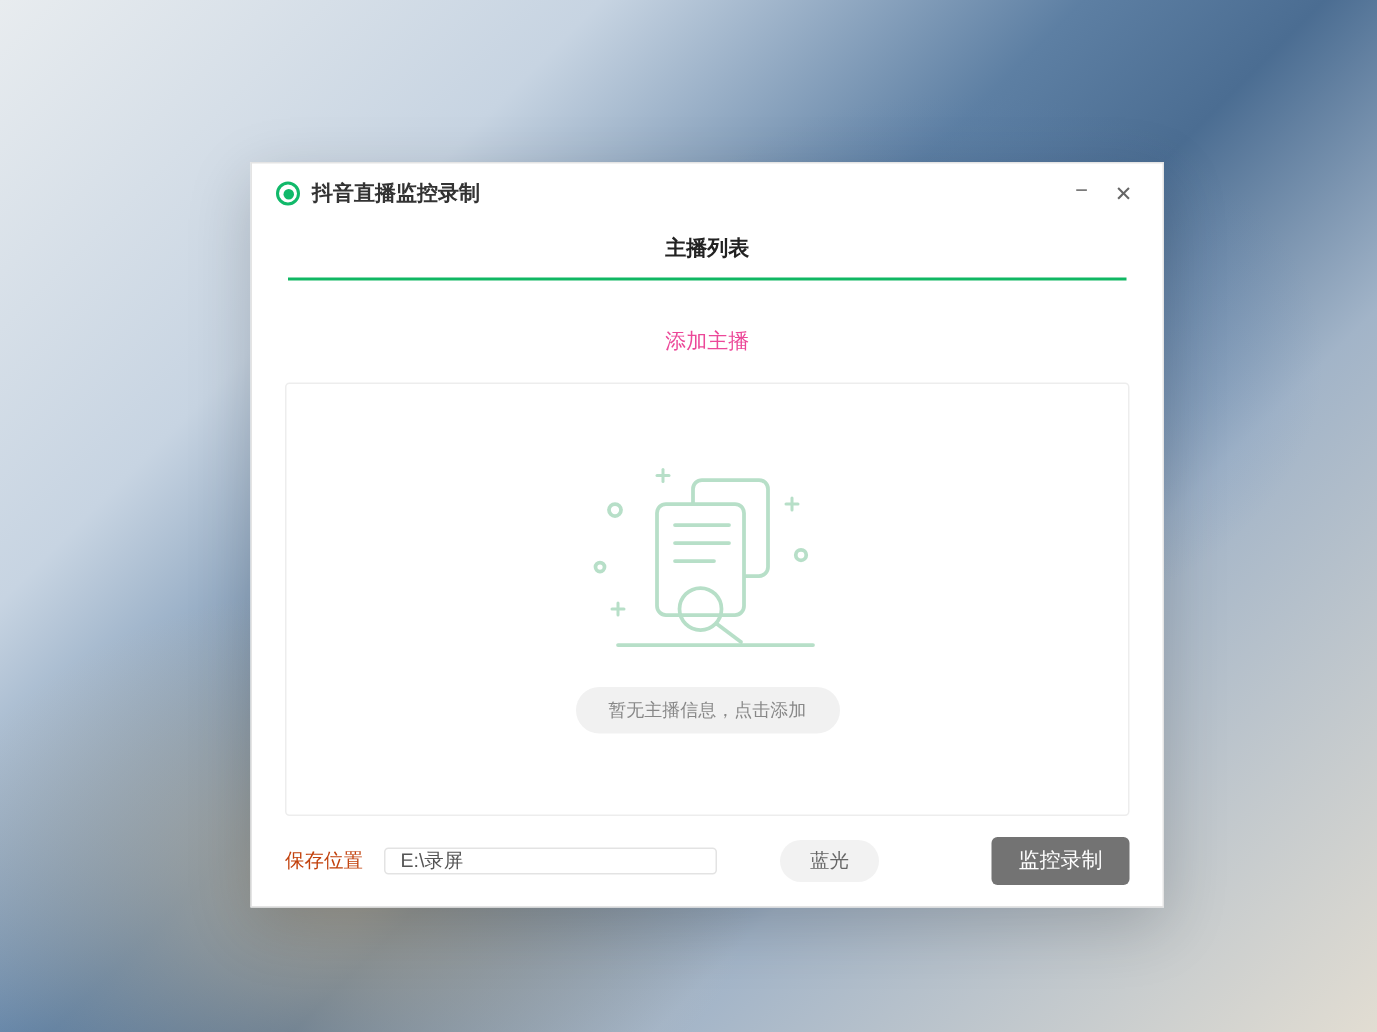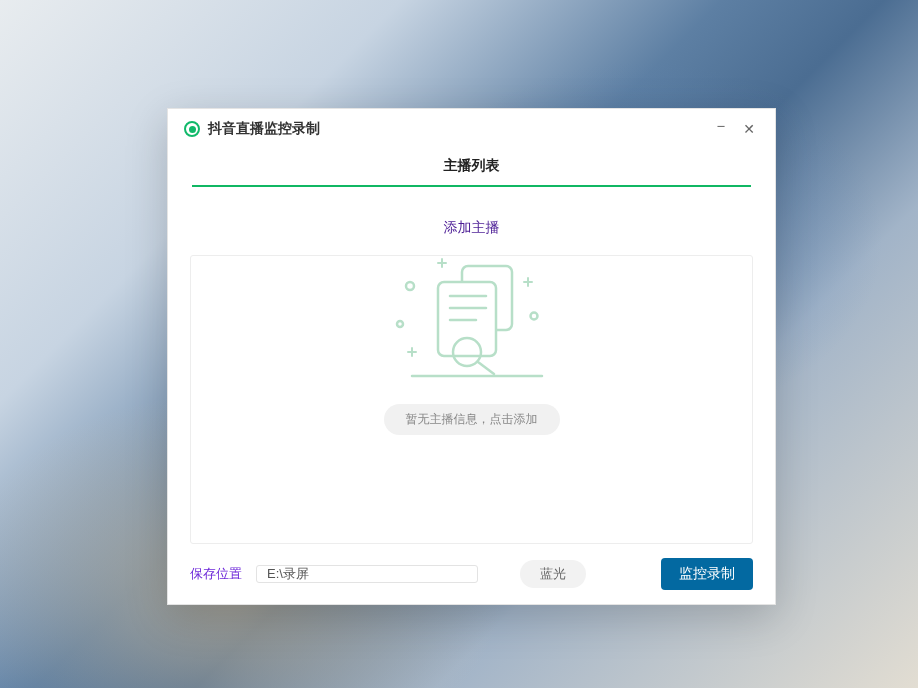--- a/index.html
+++ b/index.html
@@ -46,65 +46,65 @@
       background:none; border:none;
     }
     .tb-btn.min { font-size:16px; position:relative; top:-3px; }
     .tabs {
       display:flex; gap:26px;
       padding:2px 24px 0 24px;
       flex-direction:column;
     }
     .tab {
       padding:6px 0 10px 0;
-      font-size:14px; color:#4c1d95;
+      font-size:14px; color:#ec4899;
       cursor:pointer;
       border-bottom:2px solid transparent;
       background:none; border-top:none; border-left:none; border-right:none;
     }
     .tab.active { color:#222; font-weight:700; border-bottom:2px solid #10b763; }
     .content {
       margin:6px 22px 0 22px;
       flex:1;
       border:1px solid #ededed;
       border-radius:3px;
       display:flex; flex-direction:column;
-      align-items:center; justify-content:flex-start;
+      align-items:center; justify-content:center;
       gap:18px;
     }
     .empty-illus { width:180px; height:130px; }
     .empty-pill {
       background:#f1f1f1;
       color:#888;
       font-size:12px;
       padding:7px 22px;
       border-radius:18px;
       border:none; cursor:pointer;
     }
     .footer {
       height:60px;
       display:flex; align-items:center; gap:14px;
       padding:0 22px;
     }
-    .save-label { font-size:13px; color:#6d28d9; }
+    .save-label { font-size:13px; color:#c2410c; }
     .save-input {
       width:222px; height:18px;
       border:1px solid #e3e3e3; border-radius:3px;
       padding:0 10px; font-size:13px; color:#555;
       outline:none;
     }
     .quality-btn {
       margin-left:28px;
       background:#f2f2f2; color:#666;
       font-size:13px; padding:5px 20px;
       border:none; border-radius:14px; cursor:pointer;font-family:Liberation Serif, serif;
     }
     .spacer { flex:1; }
     .record-btn {
-      background:#0369a1; color:#fff;
+      background:#737373; color:#fff;
       font-size:14px; padding:7px 18px;
       border:none; border-radius:4px; cursor:pointer;
     }
   </style>
 </head>
 <body>
 
 <div class="window">
 
   <div class="titlebar">

